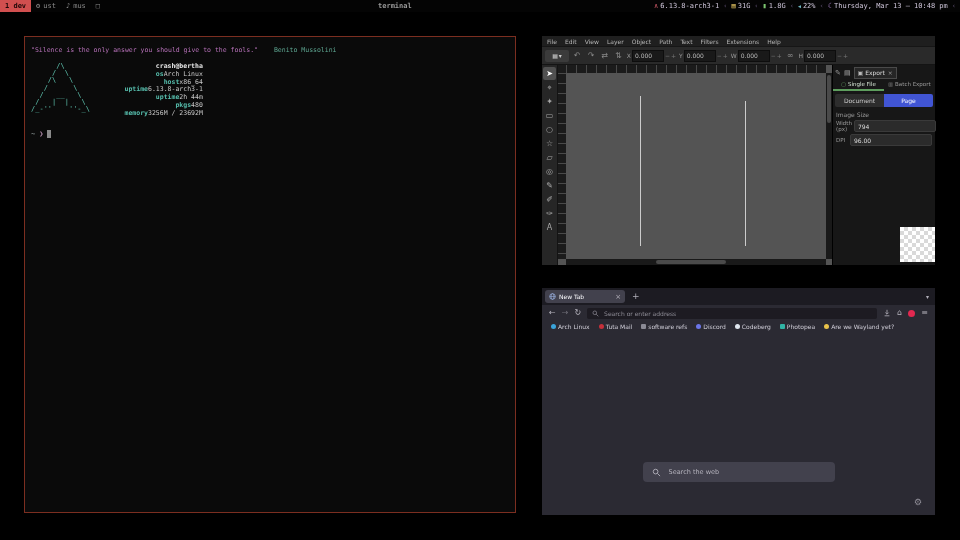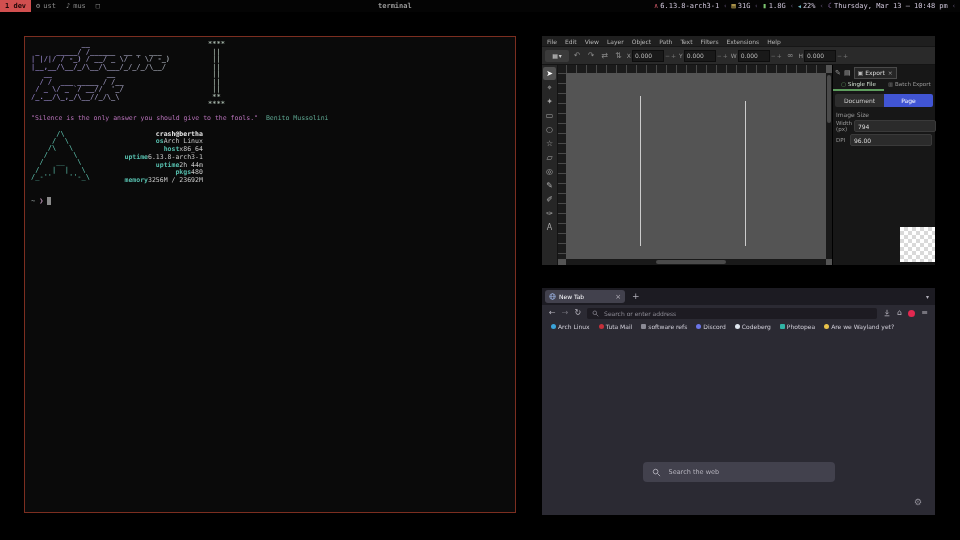--- a/index.html
+++ b/index.html
@@ -19,21 +19,21 @@
   .sep{color:#5d4f70;}
 
   
   .term{position:absolute;left:24px;top:36px;width:492px;height:477px;background:#0a0a0a;
     border:1px solid #7c2e20;padding:4px 6px;box-sizing:border-box;
     font-family:"DejaVu Sans Mono",monospace;}
   .banner{margin:0;font:bold 7px/7.5px "DejaVu Sans Mono",monospace;white-space:pre;
     background:linear-gradient(90deg,#8e7cc3 0%,#a7b3ab 35%,#86b38a 68%,#c06ec0 100%);
     -webkit-background-clip:text;background-clip:text;-webkit-text-fill-color:transparent;color:#9fb3a8;}
   .quote{margin-top:5px;font:6.5px "DejaVu Sans Mono",monospace;color:#b671b8;}
-  .quote .author{color:#5fa893;margin-left:4px;}
+  .quote .author{color:#5fa893;margin-left:12px;}
   .fetch{display:flex;gap:16px;margin-top:9px;}
   .archlogo{margin:0;font:7px/7.2px "DejaVu Sans Mono",monospace;white-space:pre;color:#5fc4b0;}
   .finfo{font:6.5px/7.8px "DejaVu Sans Mono",monospace;color:#c8c8c8;text-align:right;}
   .fuser{font-weight:bold;color:#e8e8e8;}
   .flabel{display:inline-block;width:42px;color:#57bfae;font-weight:bold;}
   .promptline{margin-top:12px;font:7px "DejaVu Sans Mono",monospace;color:#9aa5a5;
     display:flex;align-items:center;gap:4px;}
   .pchar{color:#b48ead;}
   .cursor{display:inline-block;width:4px;height:8px;background:#8a8a8a;}
 
@@ -173,29 +173,20 @@
     <span class="sep">‹</span>
     <div class="mod">
       <span class="ic-c">☾</span>
       <span class="txt">Thursday, Mar 13 — 10:48 pm</span>
     </div>
     <span class="sep">‹</span>
   </div>
 </div>
 
 <div class="term">
-  <pre class="banner">            __                            ****
- _    _____/ /______  __ _  ___            ||
-| |/|/ / -_) / __/ _ \/  ' \/ -_)          ||
-|__,__/\__/_/\__/\___/_/_/_/\__/           ||
-   __             __                       ||
-  / /  ___ _____ / /__                     ||
- / _ \/ _ `/ __//  '_/                     ||
-/_.__/\_,_/\__//_/\_\                      **
-                                          ****</pre>
   <div class="quote">
     <span>"Silence is the only answer you should give to the fools."</span>
     <span class="author">Benito Mussolini</span>
   </div>
   <div class="fetch">
     <pre class="archlogo">      /\
      /  \
     /\   \
    /      \
   /   __   \

